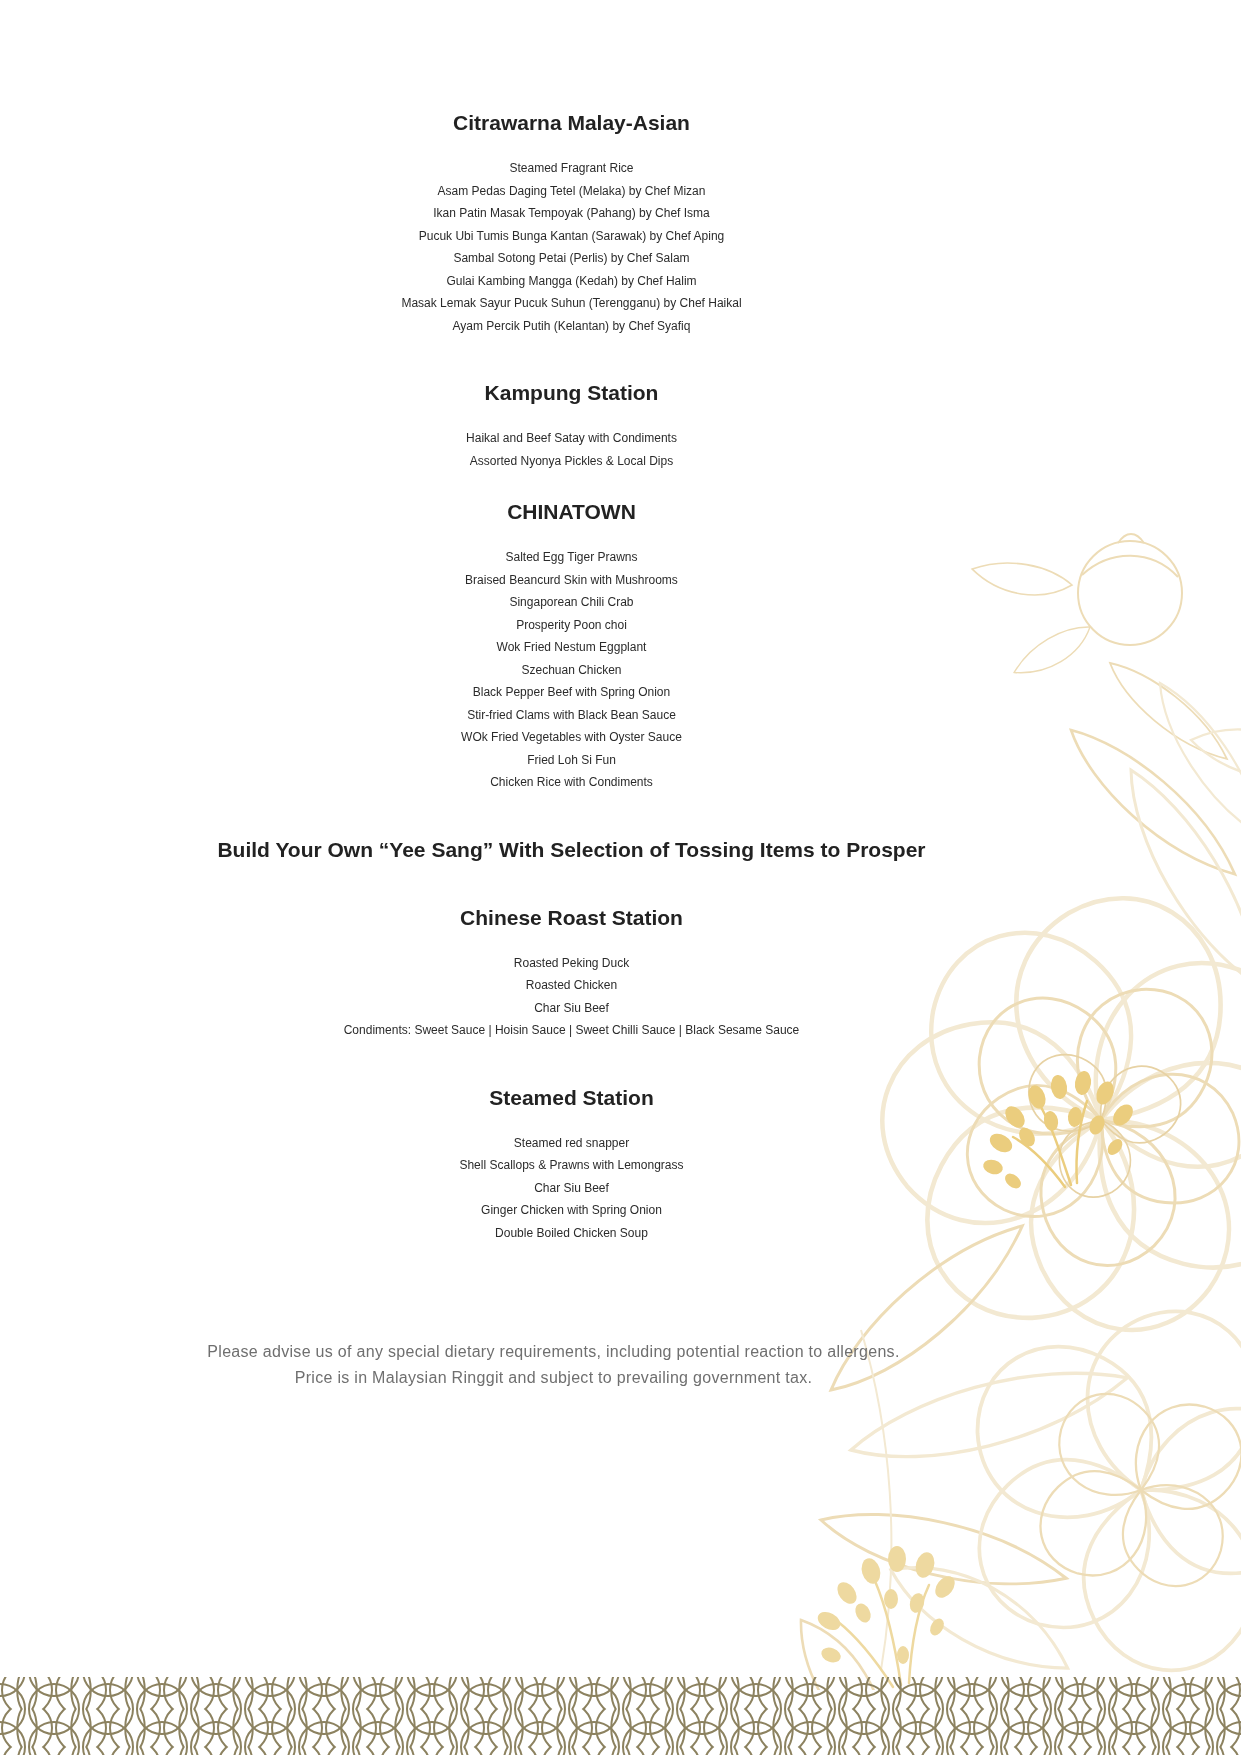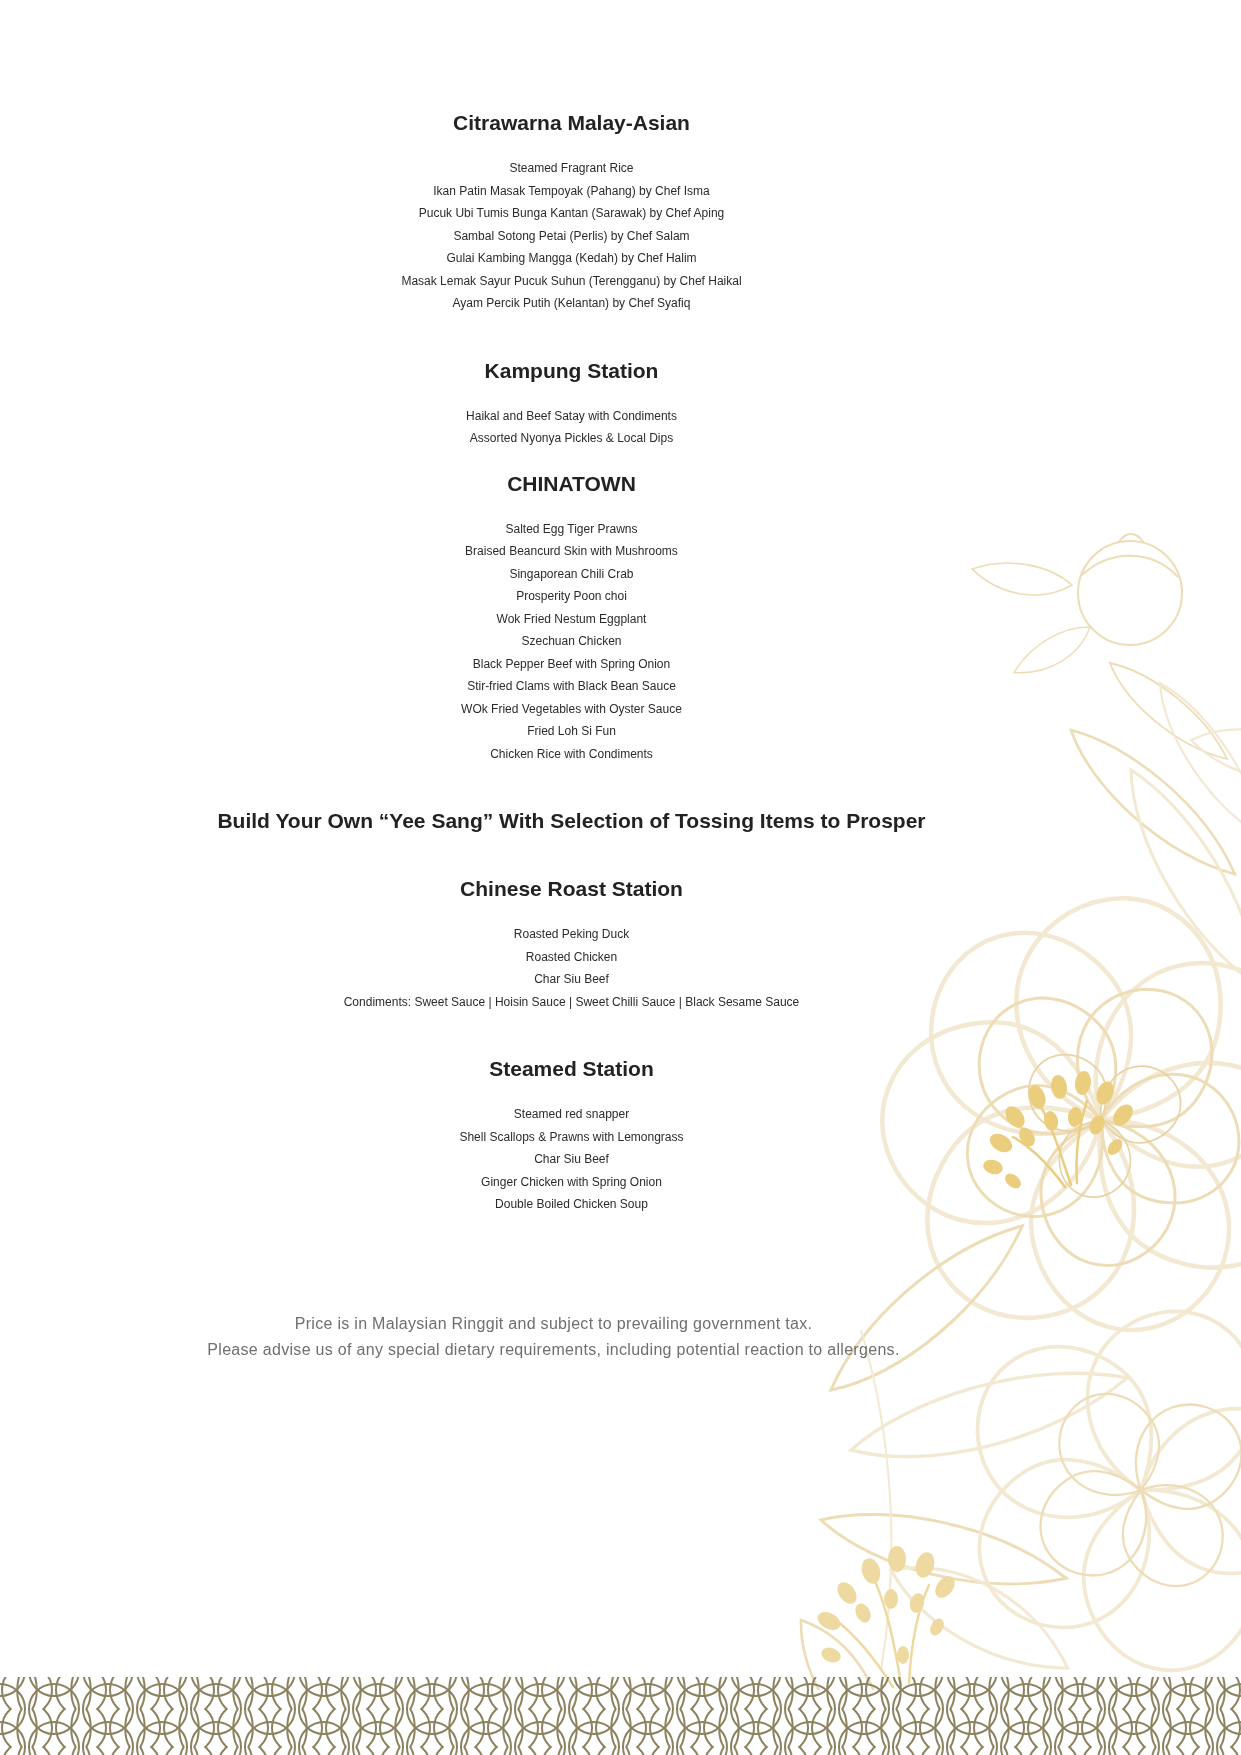--- a/index.html
+++ b/index.html
@@ -25,21 +25,21 @@
     position: absolute;
     left: 0;
     top: 0;
     width: 1107px;
     padding-top: 110px;
     text-align: center;
     z-index: 1;
   }
   .menu-section { margin-top: 43px; padding-left: 36px; }
   .menu-section.first { margin-top: 0; }
-  .menu-section.tight { margin-top: 21px; }
+  .menu-section.tight { margin-top: 27px; }
   .section-title {
     margin: 0 0 22px 0;
     font-size: 21px;
     font-weight: bold;
     line-height: 25px;
     color: #222222;
   }
   .menu-section.no-items .section-title { margin-bottom: 0; }
   .menu-item {
     font-size: 12px;
@@ -186,20 +186,21 @@
       <ellipse class="stamen2" cx="2" cy="30" rx="6" ry="9"></ellipse>
     </g>
   </svg>
 
   <main class="content">
 
     <section class="menu-section first">
       <h2 class="section-title">Citrawarna Malay-Asian</h2>
       <div class="section-items">
           <div class="menu-item">Steamed Fragrant Rice</div>
+          <div class="menu-item">Asam Pedas Daging Tetel (Melaka) by Chef Mizan</div>
           <div class="menu-item">Ikan Patin Masak Tempoyak (Pahang) by Chef Isma</div>
           <div class="menu-item">Pucuk Ubi Tumis Bunga Kantan (Sarawak) by Chef Aping</div>
           <div class="menu-item">Sambal Sotong Petai (Perlis) by Chef Salam</div>
           <div class="menu-item">Gulai Kambing Mangga (Kedah) by Chef Halim</div>
           <div class="menu-item">Masak Lemak Sayur Pucuk Suhun (Terengganu) by Chef Haikal</div>
           <div class="menu-item">Ayam Percik Putih (Kelantan) by Chef Syafiq</div>
         </div>
     </section>
 
     <section class="menu-section">
@@ -248,22 +249,22 @@
       <div class="section-items">
           <div class="menu-item">Steamed red snapper</div>
           <div class="menu-item">Shell Scallops &amp; Prawns with Lemongrass</div>
           <div class="menu-item">Char Siu Beef</div>
           <div class="menu-item">Ginger Chicken with Spring Onion</div>
           <div class="menu-item">Double Boiled Chicken Soup</div>
         </div>
     </section>
 
     <footer class="page-footer">
+      <div>Please advise us of any special dietary requirements, including potential reaction to allergens.</div>
       <div>Price is in Malaysian Ringgit and subject to prevailing government tax.</div>
-      <div>Please advise us of any special dietary requirements, including potential reaction to allergens.</div>
     </footer>
 
   </main>
 
   <div class="border-strip">
     <svg width="1241" height="78" aria-hidden="true">
       <defs>
         <pattern id="lattice" x="0" y="-6" width="54" height="38" patternUnits="userSpaceOnUse">
           <g fill="none" stroke="#8c8260" stroke-width="2">
             <circle cx="27" cy="19" r="25"></circle>

